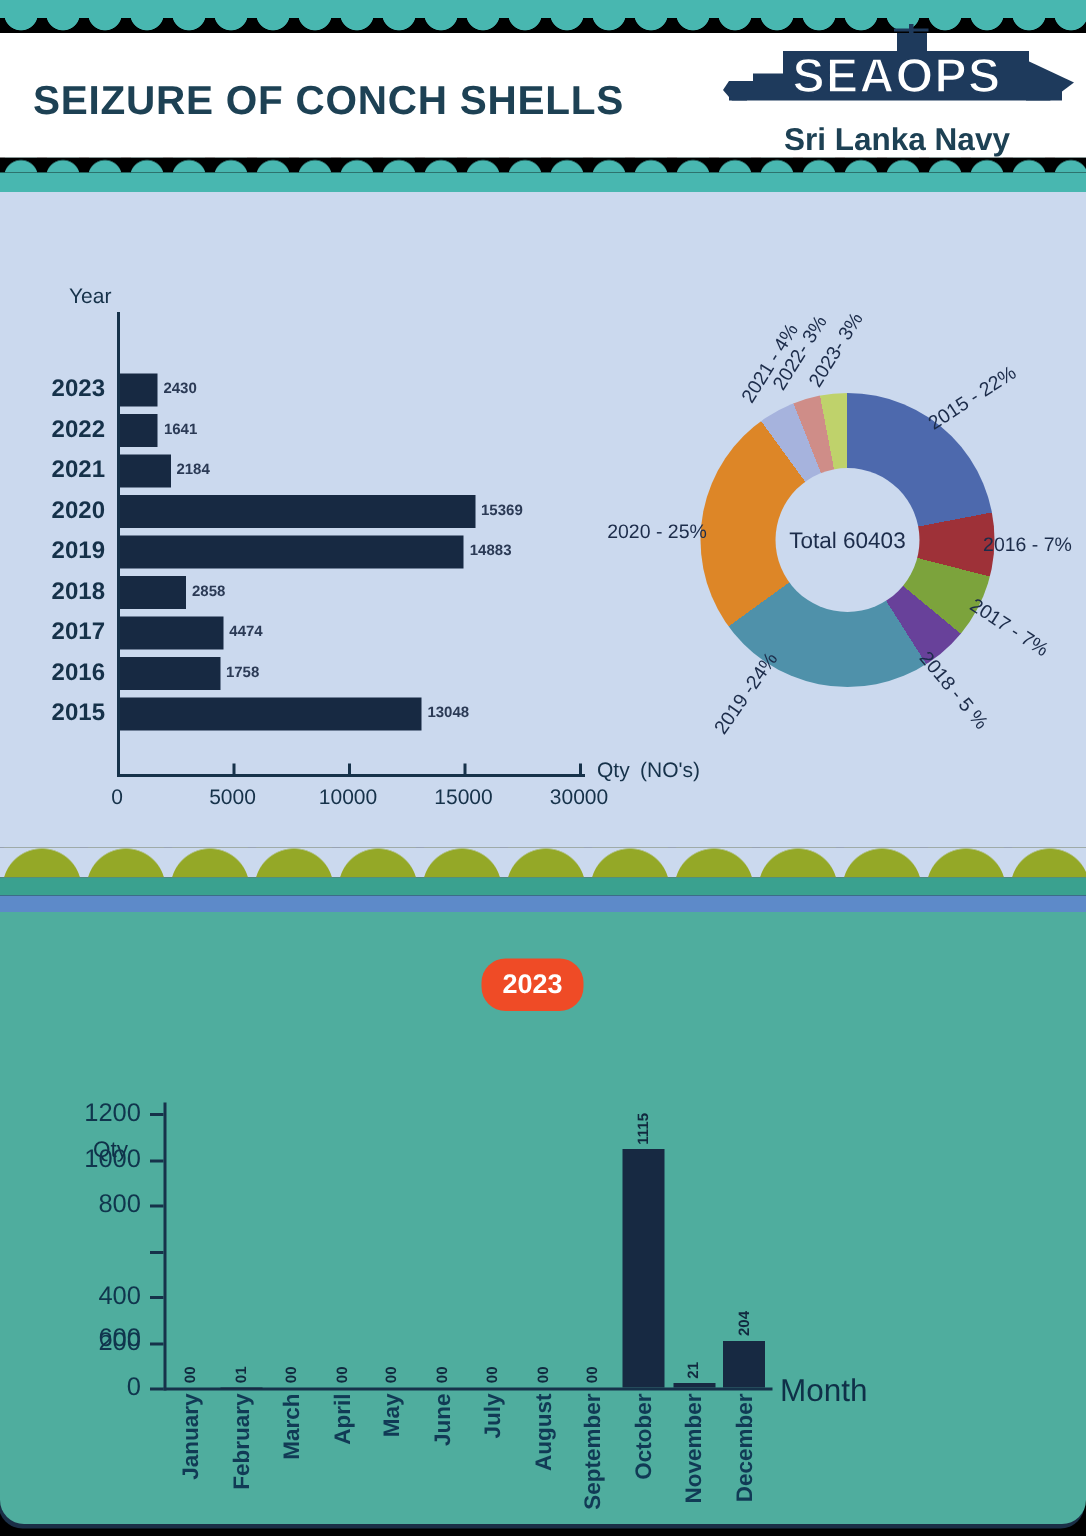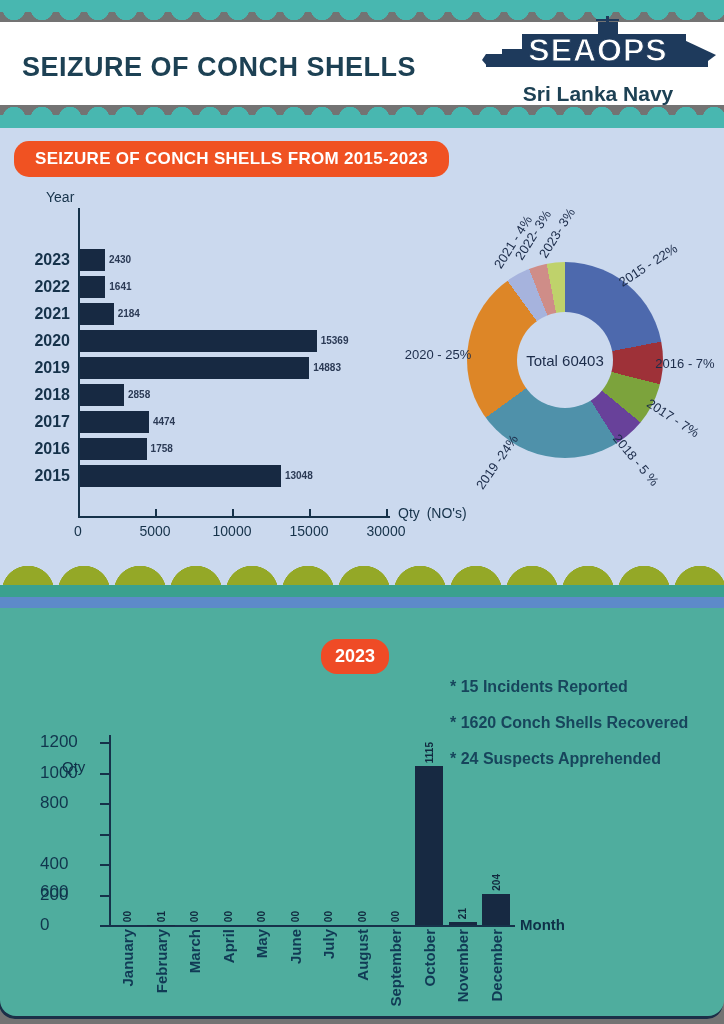--- a/index.html
+++ b/index.html
@@ -1,18 +1,18 @@
 <!DOCTYPE html>
 <html><head>
 <meta charset="utf-8">
 <style>
   html,body { margin:0; padding:0; background:#ffffff; }
   * { box-sizing:border-box; }
   .page {
-    position:relative; width:724px; height:1024px; background:#737373;
+    position:relative; width:724px; height:1024px; background:#000000;
     font-family:"Liberation Sans","DejaVu Sans",sans-serif; overflow:hidden;
   }
 
   
   .band-solid-top { height:12px; background:#48b7b0; }
   .scallop-down { height:10px; background:radial-gradient(circle at 14px -3px,#48b7b0 0 11px,rgba(0,0,0,0) 11.5px) repeat-x; background-size:28px 10px; }
   .scallop-up   { height:10px; background:radial-gradient(circle at 14px 13px,#48b7b0 0 11px,rgba(0,0,0,0) 11.5px) repeat-x; background-size:28px 10px; }
   .band-solid-mid { height:13px; background:#48b7b0; }
 
   
@@ -55,30 +55,30 @@
   
   .panel-teal { position:relative; width:724px; height:408px; background:#4fad9e; border-radius:0 0 16px 16px; box-shadow:-1px 3px 0 0 #1b2f47; }
   .badge2 { position:absolute; left:321px; top:31px; width:68px; font-size:18px; text-align:center; padding:7px 0; border-radius:16px; background:#ef4b26; }
   .stats { position:absolute; left:450px; top:70px; margin:0; padding:0; list-style:none; }
   .stats li { margin-bottom:18px; font-size:16px; font-weight:700; color:#17455c; }
 
   .vchart-ylabel { position:absolute; left:62px; top:150px; font-size:15px; color:#0f3048; }
   .vchart-yaxis  { position:absolute; left:109px; top:127px; width:2px; height:192px; background:#16324a; }
   .vchart-xaxis  { position:absolute; left:109px; top:317px; width:406px; height:2px; background:#16324a; }
   .vtick { position:absolute; width:9px; height:2px; background:#16324a; left:100px; }
-  .vtick-label { position:absolute; left:40px; width:54px; text-align:left; font-size:17px; color:#10354d; }
+  .vtick-label { position:absolute; left:40px; width:54px; text-align:right; font-size:17px; color:#10354d; }
   .vcols { position:absolute; left:111px; top:134px; width:402px; height:183px; display:flex; }
   .vcol { width:33.5px; display:flex; flex-direction:column; justify-content:flex-end; align-items:center; }
   .vbar { width:28px; background:#172942; }
   .vtext { writing-mode:vertical-rl; transform:rotate(180deg); }
   .vval { font-size:10px; font-weight:700; color:#11293f; margin-bottom:3px; }
   .vmonths { position:absolute; left:111px; top:321px; width:402px; display:flex; align-items:flex-start; }
   .vmonth-cell { width:33.5px; display:flex; justify-content:center; }
   .vmonth { font-size:15px; font-weight:700; color:#113a55; }
-  .vchart-xlabel { position:absolute; left:520px; top:308px; font-size:15px; color:#0f3048;font-weight:bold; }
+  .vchart-xlabel { position:absolute; left:520px; top:308px; font-size:21px; color:#0f3048; }
 </style>
 </head>
 <body>
 
 <div class="page">
 
   <div class="band-solid-top"></div>
   <div class="scallop-down"></div>
 
   <header class="header">
@@ -100,21 +100,20 @@
         <div class="seaops">SEAOPS</div>
       </div>
       <div class="subtitle">Sri Lanka Navy</div>
     </div>
   </header>
 
   <div class="scallop-up"></div>
   <div class="band-solid-mid"></div>
 
   <section class="panel-blue">
-    <div class="badge badge1">SEIZURE OF CONCH SHELLS FROM 2015-2023</div>
 
     <div class="hchart-ylabel">Year</div>
     <div class="hchart-yaxis"></div>
     <div class="hchart-rows" id="hbar-rows">
         <div class="hrow">
           <div class="hrow-year">2023</div>
           <div class="hrow-bar" style="width: 24.948px; background: rgb(23, 41, 66);"></div>
           <div class="hrow-val">2430</div>
         </div>
         <div class="hrow">
@@ -188,25 +187,20 @@
         <div class="dlabel" style="left: 152px; top: 43px; transform: translate(-50%, -50%) rotate(-58deg);">2023- 3%</div>
       </div>
   </section>
 
   <div class="sep-scallops"></div>
   <div class="sep-teal"></div>
   <div class="sep-blue"></div>
 
   <section class="panel-teal">
     <div class="badge badge2">2023</div>
-    <ul class="stats">
-      <li>* 15 Incidents Reported</li>
-      <li>* 1620 Conch Shells Recovered</li>
-      <li>* 24 Suspects Apprehended</li>
-    </ul>
 
     <div class="vchart-ylabel">Qty</div>
     <div class="vchart-yaxis"></div>
     <div class="vchart-xaxis"></div>
     <div id="vbar-yticks">
         <div class="vtick" style="top: 317px;"></div>
         <div class="vtick-label" style="top: 307px;">0</div>
         <div class="vtick" style="top: 286.5px;"></div>
         <div class="vtick-label" style="top: 276.5px;">200</div>
         <div class="vtick" style="top: 256px;"></div>

